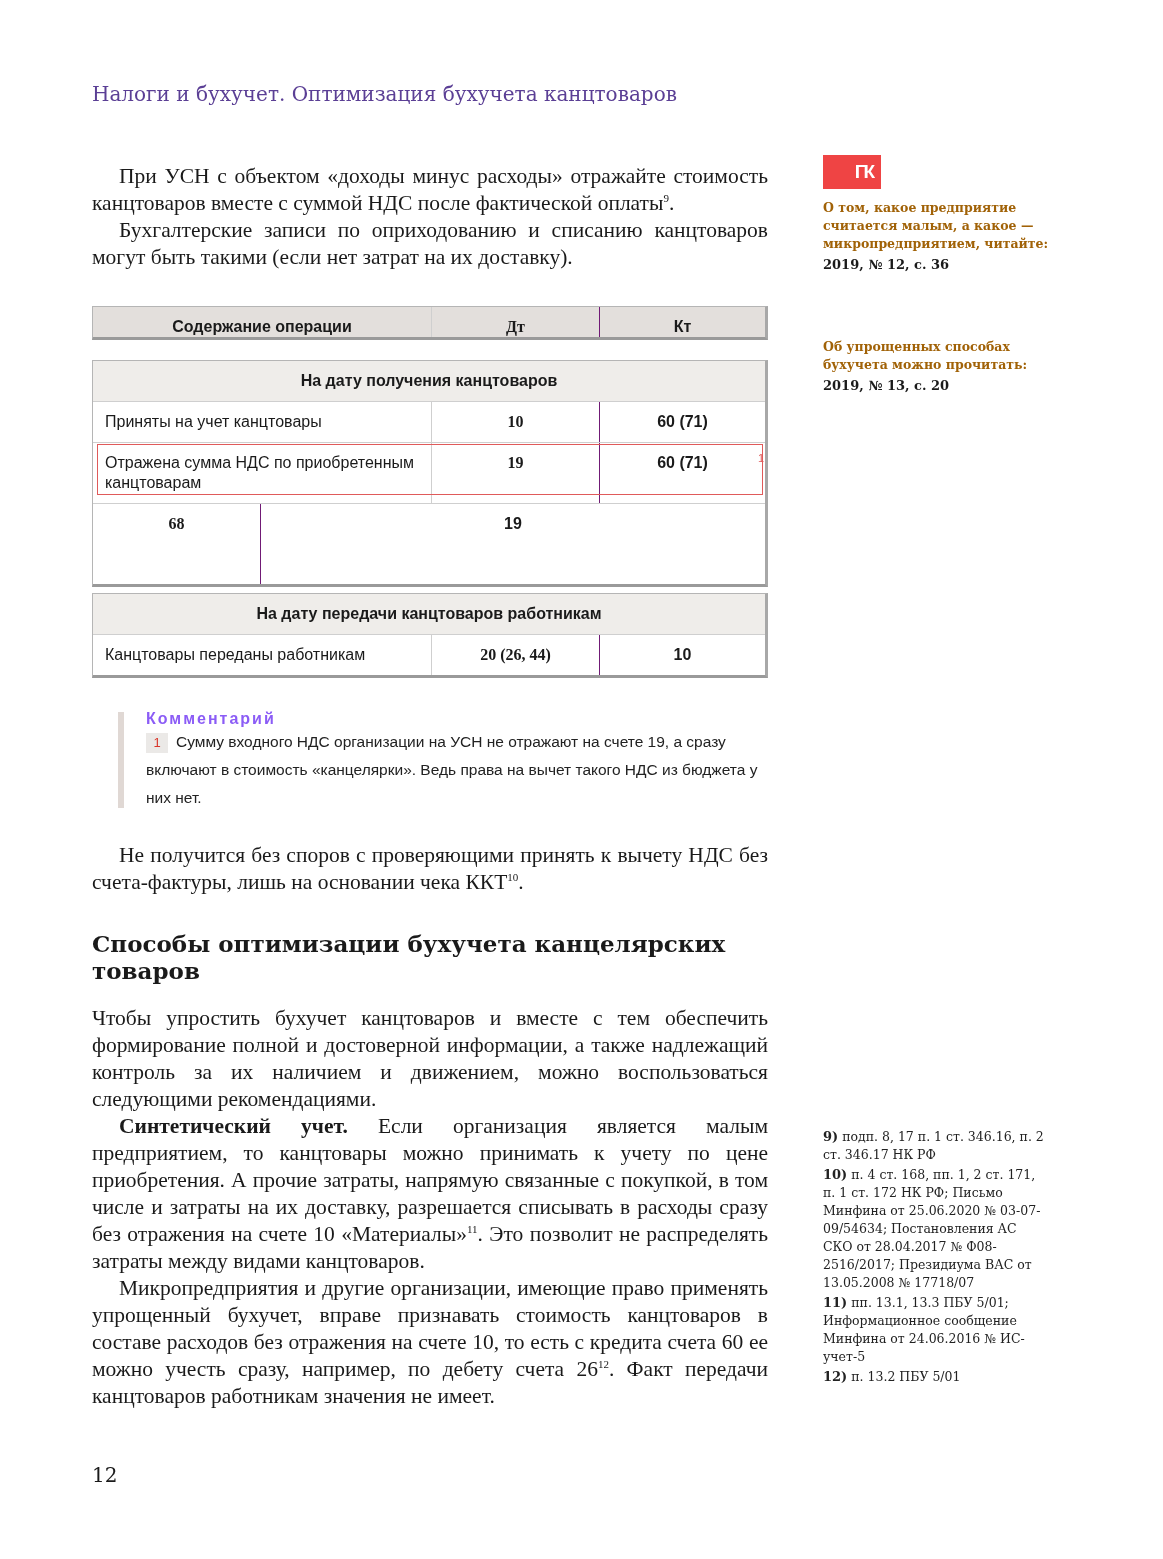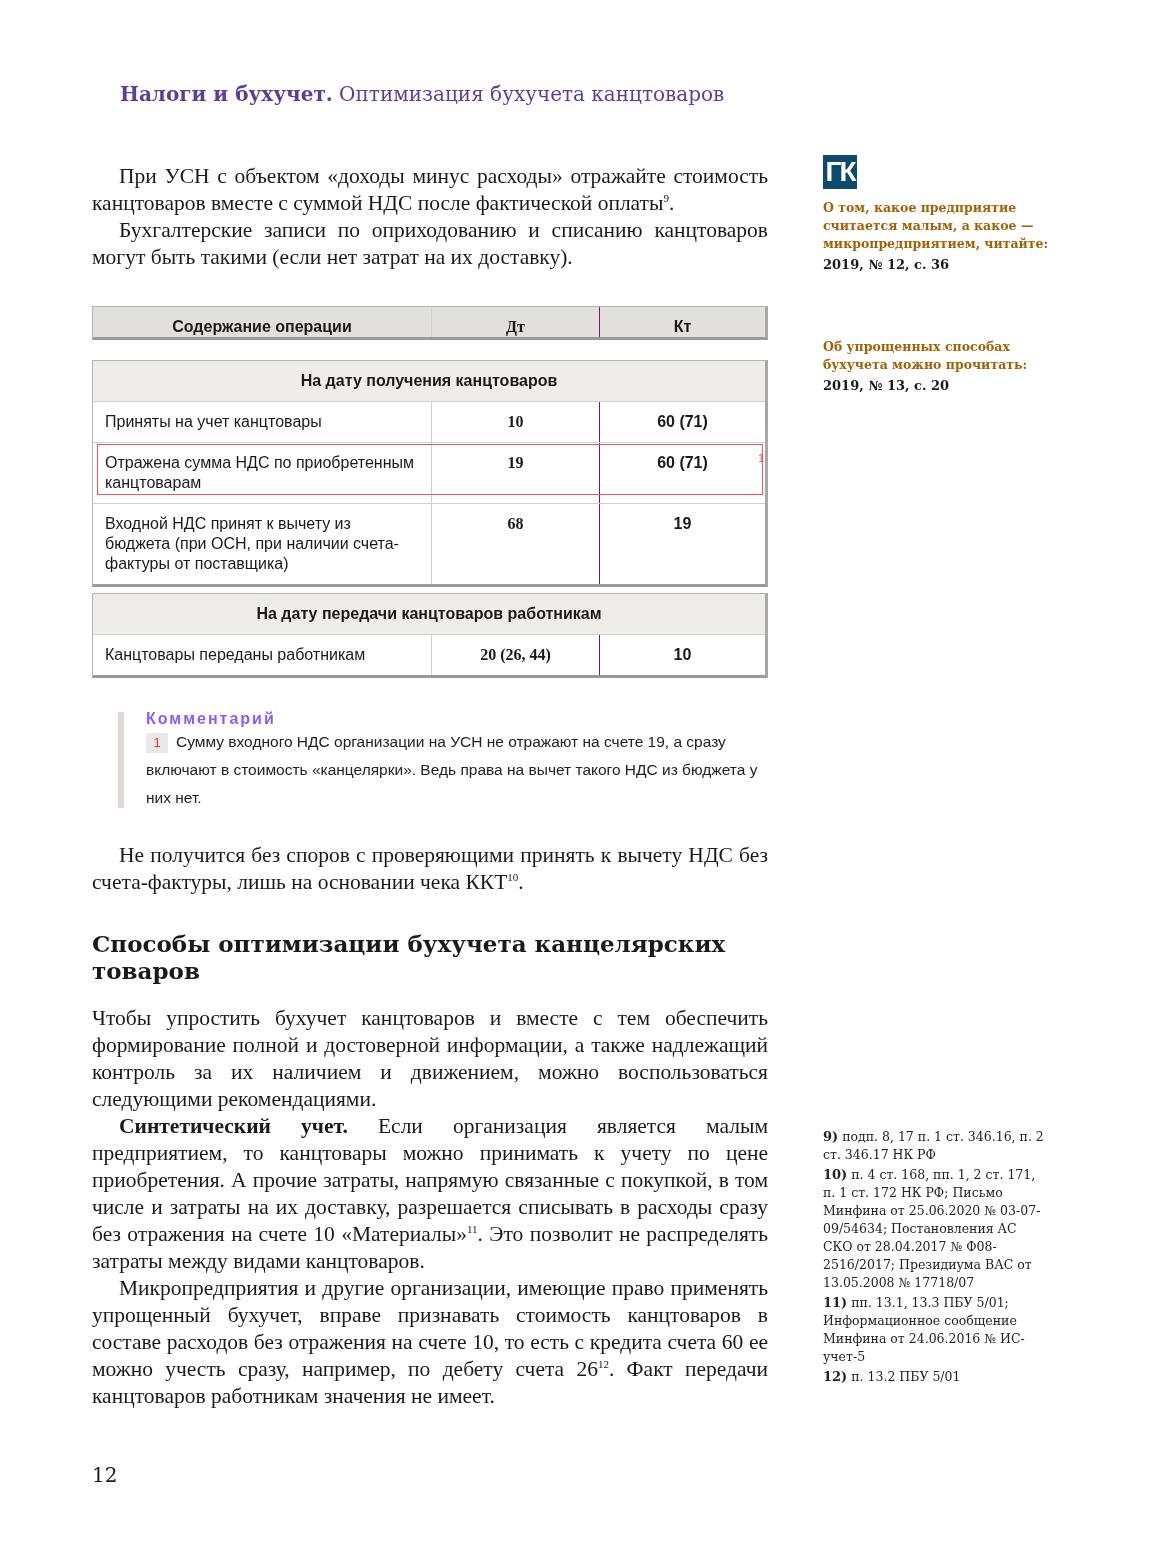--- a/index.html
+++ b/index.html
@@ -1,21 +1,21 @@
 <!DOCTYPE html>
 <html><head>
 <meta charset="utf-8">
 <style>
   html, body { margin: 0; padding: 0; background: #ffffff; }
   body { width: 1163px; height: 1559px; position: relative; overflow: hidden; color: #1a1a1a; }
   .serif { font-family: "DejaVu Serif", "Liberation Serif", serif; }
   .body-serif { font-family: "Liberation Serif", "DejaVu Serif", serif; }
 
   .running-head { position: absolute; left: 92px; top: 82px; font-size: 20px; color: #5b3f95; white-space: nowrap; }
-  .running-head .rh-bold { font-weight: bold; margin-left: 28px; }
+  .running-head .rh-bold { font-weight: normal; }
 
   .main { position: absolute; left: 92px; width: 676px; }
   .para { font-size: 21.5px; line-height: 27px; text-align: justify; margin: 0; }
   .para.indent { text-indent: 27px; }
   sup { font-size: 11px; line-height: 0; vertical-align: super; }
 
   
   .tbl { position: absolute; left: 92px; width: 676px; border: 1px solid #b5b5b5; border-bottom: 3px solid #9a9a9a; border-right: 3px solid #a8a8a8; box-sizing: border-box; }
   .tbl .row { display: flex; border-top: 1px solid #cfcfcf; }
   .tbl .row:first-child { border-top: none; }
@@ -34,21 +34,21 @@
   .comment { position: absolute; left: 118px; top: 710px; width: 650px; }
   .comment .bar { position: absolute; left: 0; top: 2px; width: 6px; height: 96px; background: #e0d8d4; }
   .comment .title { margin-left: 28px; color: #8b5cf6; font-family: "Liberation Sans", sans-serif; font-weight: bold; font-size: 16px; letter-spacing: 2px; line-height: 18px; }
   .comment .text { margin-left: 28px; font-family: "Liberation Sans", sans-serif; font-size: 15.5px; line-height: 28px; color: #222; }
   .comment .num { display: inline-block; background: #ebe9e7; color: #d9362b; font-size: 13px; width: 22px; height: 20px; line-height: 20px; text-align: center; margin-right: 8px; }
 
   .h2 { position: absolute; left: 92px; top: 930px; width: 676px; font-family: "DejaVu Serif", serif; font-weight: bold; font-size: 23px; line-height: 27px; margin: 0; }
 
   
   .side { position: absolute; left: 823px; width: 230px; font-family: "DejaVu Serif", serif; }
-  .gk-logo { position: absolute; left: 823px; top: 155px; width: 34px; height: 34px; background: #0c4a6e; color: #fff; font-family: "Liberation Sans", sans-serif; font-weight: bold; font-size: 28px; line-height: 34px; text-align: center; letter-spacing: -2px; }
+  .gk-logo { position: absolute; left: 823px; top: 155px; width: 34px; height: 34px; background: #ef4444; color: #fff; font-family: "Liberation Sans", sans-serif; font-weight: bold; font-size: 19px; line-height: 34px; text-align: center; letter-spacing: -2px; padding-left: 24px; }
   .side-note { font-size: 12.5px; line-height: 18px; color: #a16207; font-weight: bold; }
   .side-ref { font-size: 13px; line-height: 20px; font-weight: bold; margin-top: 2px; }
   .fn { font-size: 12.5px; line-height: 18px; color: #222; margin-bottom: 2px; }
   .fn b { font-size: 13px; }
 
   .page-num { position: absolute; left: 92px; top: 1463px; font-family: "DejaVu Serif", serif; font-size: 20px; }
 </style>
 </head>
 <body>
 
@@ -76,21 +76,20 @@
     <div class="cell c1">Приняты на учет канцтовары</div>
     <div class="cell c2">10</div>
     <div class="cell c3">60 (71)</div>
   </div>
   <div class="row" style="height:60px;">
     <div class="cell c1">Отражена сумма НДС по приобретенным канцтоварам</div>
     <div class="cell c2">19</div>
     <div class="cell c3">60 (71)</div>
   </div>
   <div class="row" style="height:80px;">
-    <div class="cell c1">Входной НДС принят к вычету из бюджета (при ОСН, при наличии счета-фактуры от поставщика)</div>
     <div class="cell c2">68</div>
     <div class="cell c3">19</div>
   </div>
 </div>
 
 <div class="highlight-box" style="left:97px; top:444px; width:666px; height:51px;"></div>
 <div class="highlight-num" style="left:758px; top:452px;">1</div>
 
 <div class="tbl" style="top:593px;">
   <div class="sec-head">На дату передачи канцтоваров работникам</div>

